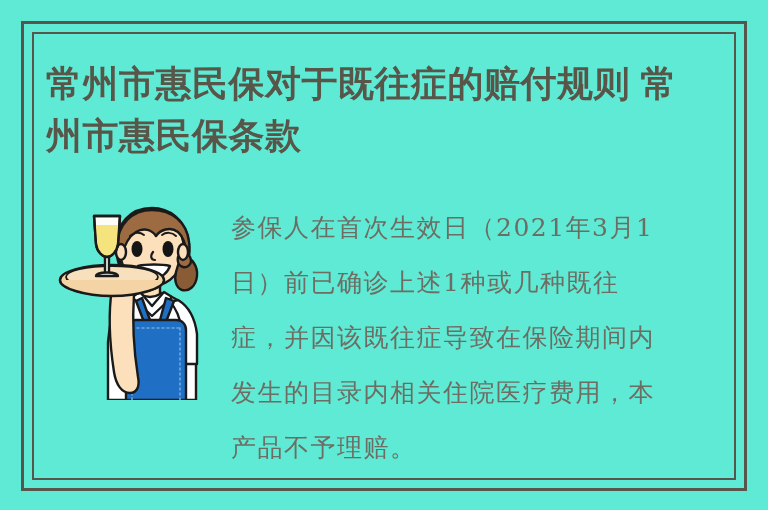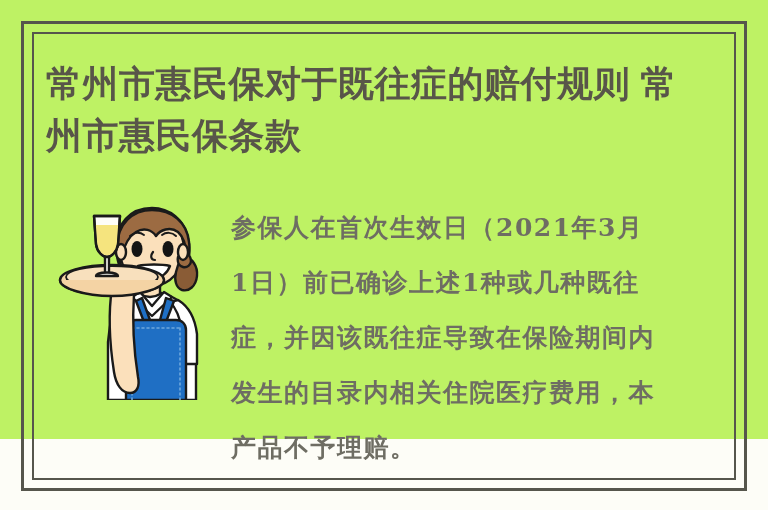--- a/index.html
+++ b/index.html
@@ -10,22 +10,22 @@
     width: 768px;
     height: 510px;
     background: #fdfdf7;
     font-family: "Liberation Sans", sans-serif;
     overflow: hidden;
   }
 
   #card {
     position: relative;
     width: 768px;
-    height: 439px;
-    background: #bef264;
+    height: 510px;
+    background: #5eead4;
     box-sizing: border-box;
   }
 
   
   #frame-outer {
     position: absolute;
     left: 21px;
     top: 21px;
     width: 726px;
     height: 470px;
@@ -91,21 +91,21 @@
     position: absolute;
     left: 199px;
     top: 8px;
     width: 424px;
     font-family: "DejaVu Serif", "Liberation Serif", serif;
     font-size: 25px;
     line-height: 55px;
     color: #6e6d63;
     letter-spacing: 1.5px;
     text-align: left;
-    font-weight: 700;
+    font-weight: 400;
   }
 </style>
 </head>
 <body>
 
 <div id="card">
 
   <div id="frame-outer"></div>
   <div id="frame-inner"></div>
 

